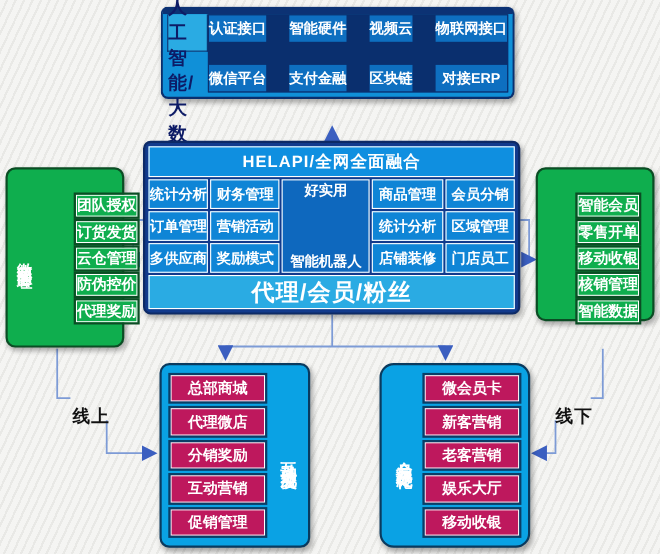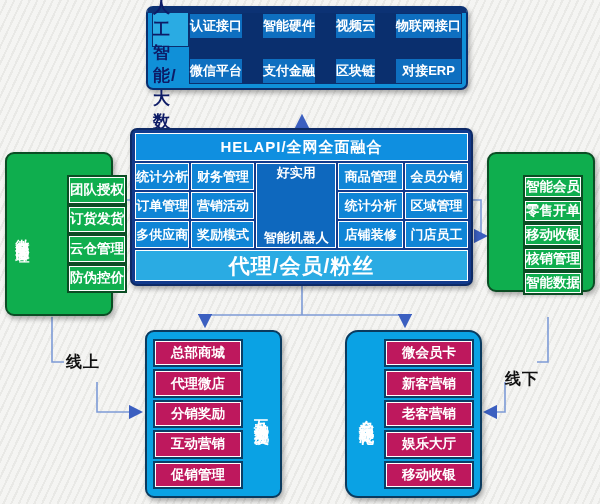--- a/index.html
+++ b/index.html
@@ -95,21 +95,21 @@
     color:#fff;font-weight:bold;font-size:13.5px;
     display:flex;align-items:center;justify-content:center;white-space:nowrap;
   }
   .b-label{flex:0 0 26px;font-size:15px;}
   
   svg.wires{position:absolute;inset:0;pointer-events:none;}
   .wire{fill:none;stroke:#7d9bd6;stroke-width:1.6;}
   .conn-label{
     position:absolute;color:#111;font-weight:bold;font-size:16px;letter-spacing:1px;
   }
-  .label-online{left:66px;top:352px;}
+  .label-online{left:66px;top:369px;}
   .label-offline{left:505px;top:369px;}
 </style>
 </head>
 <body>
 
 <div class="bg-stripes"></div>
 
 <svg class="wires" width="600" height="504">
   <defs>
     <marker id="arrow" markerWidth="9" markerHeight="9" refX="7" refY="4.5" orient="auto">
@@ -171,20 +171,21 @@
   <div class="center-footer">代理/会员/粉丝</div>
 </div>
 
 <div class="box green-box green-left">
   <div class="v-label">微商团队管理</div>
   <div class="g-cells">
     <div class="g-cell">团队授权</div>
     <div class="g-cell">订货发货</div>
     <div class="g-cell">云仓管理</div>
     <div class="g-cell">防伪控价</div>
+    <div class="g-cell">代理奖励</div>
   </div>
 </div>
 
 <div class="box green-box green-right">
   <div class="g-cells">
     <div class="g-cell">智能会员</div>
     <div class="g-cell">零售开单</div>
     <div class="g-cell">移动收银</div>
     <div class="g-cell">核销管理</div>
     <div class="g-cell">智能数据</div>

